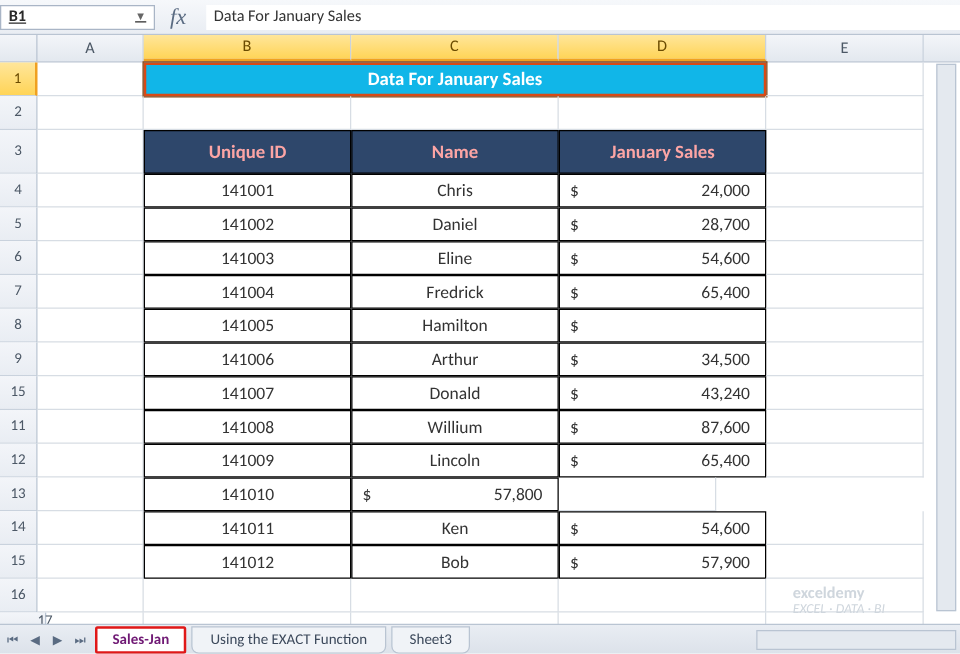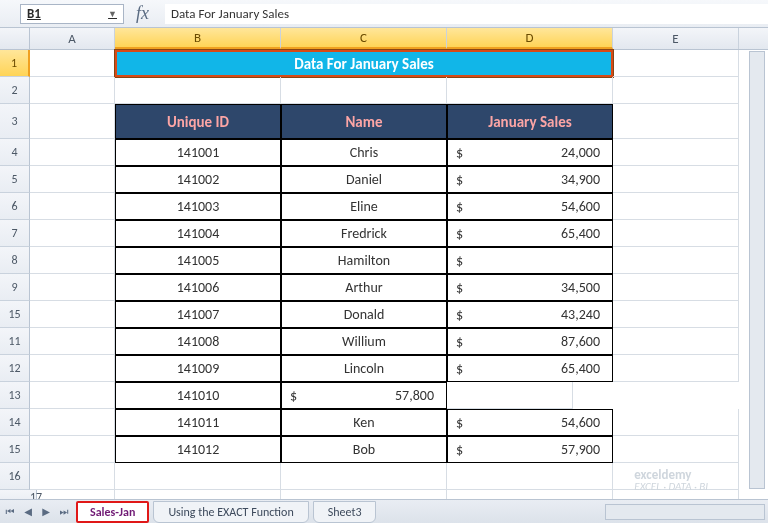--- a/index.html
+++ b/index.html
@@ -1,20 +1,20 @@
 <!DOCTYPE html>
 <html><head>
 <meta charset="utf-8">
 <style>
 * { box-sizing: border-box; margin: 0; padding: 0; font-family: 'Segoe UI', Calibri, Arial, sans-serif; }
 body { width: 768px; height: 523px; background: #fff; overflow: hidden; position: relative; }
 
 
 .fbar { height: 28px; background: linear-gradient(#f6f8fb,#e9edf3); border-bottom: 1px solid #b9c4d2; display: flex; align-items: center; font-size: 13px; }
-.fbar .namebox { width: 104px; height: 20px; margin-left: 20px; background: #fff; border: 1px solid #a9b5c6; display: flex; align-items: center; padding: 0 6px; font-weight: 700; color: #2a2a2a; text-decoration: underline; }
+.fbar .namebox { width: 124px; height: 20px; margin-left: 0; background: #fff; border: 1px solid #a9b5c6; display: flex; align-items: center; padding: 0 6px; font-weight: 700; color: #2a2a2a; text-decoration: underline; }
 .fbar .dd { margin-left: auto; margin-right: 0; font-size: 9px; color: #666; }
 .fbar .fx { margin: 0 16px 0 12px; font-style: italic; font-family: 'Times New Roman', serif; font-size: 18px; color: #5a6b82; }
 .fbar .fval { flex: 1; height: 20px; background: #fff; display: flex; align-items: center; padding: 0 6px; color: #333; }
 
 
 .colhdr { display: flex; height: 22px; border-bottom: 1px solid #b9c4d2; background: linear-gradient(#f3f5f9,#e3e8ef); }
 .colhdr .corner { width: 30px; border-right: 1px solid #b9c4d2; }
 .ch { border-right: 1px solid #c9d2dd; display: flex; align-items: center; justify-content: center; font-size: 13px; color: #4c5866; }
 .ch.sel { background: linear-gradient(#ffe69a,#ffd457); color: #6b4b00; border-bottom: 2px solid #f0a020; }
 
@@ -137,21 +137,21 @@
             <span class="amt">24,000</span>
           </div>
           <div class="cell wE"></div>
         </div>
         <div class="row">
           <div class="cell wA"></div>
           <div class="cell wB dcell">141002</div>
           <div class="cell wC dcell">Daniel</div>
           <div class="cell wD dcell money">
             <span class="cur">$</span>
-            <span class="amt">34,900</span>
+            <span class="amt">28,700</span>
           </div>
           <div class="cell wE"></div>
         </div>
         <div class="row">
           <div class="cell wA"></div>
           <div class="cell wB dcell">141003</div>
           <div class="cell wC dcell">Eline</div>
           <div class="cell wD dcell money">
             <span class="cur">$</span>
             <span class="amt">54,600</span>

